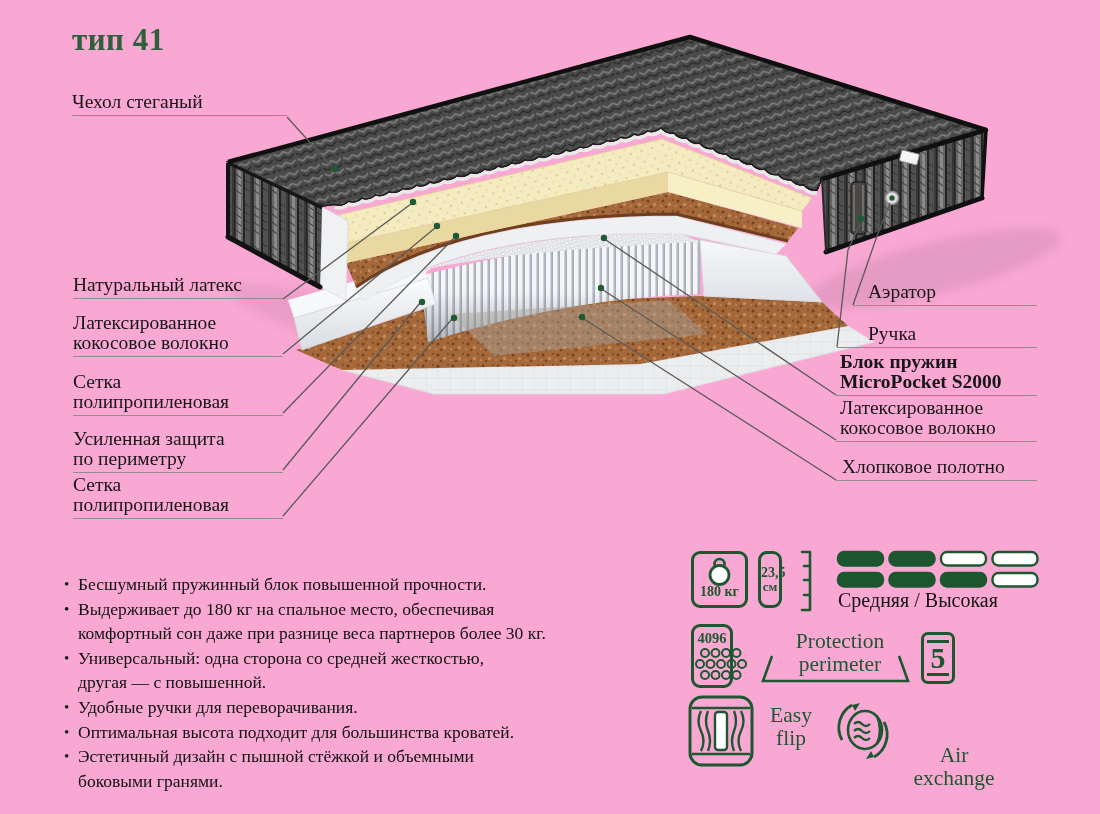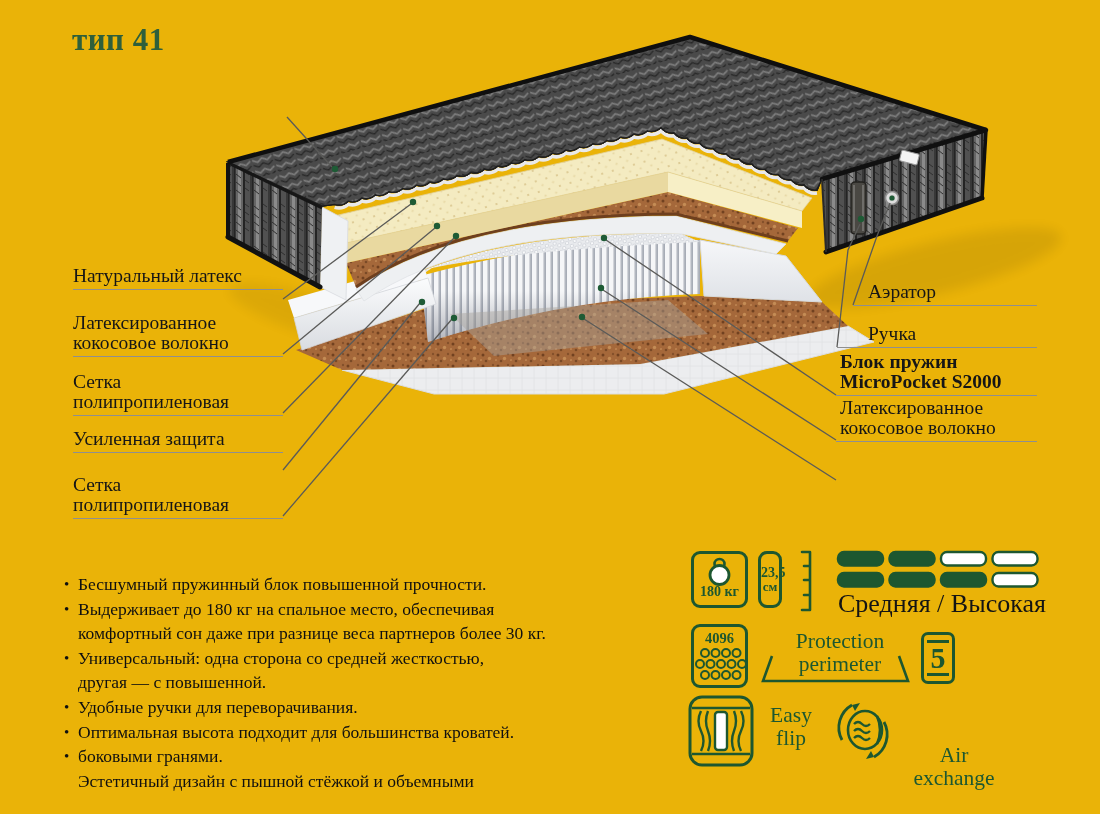--- a/index.html
+++ b/index.html
@@ -1,31 +1,31 @@
 <!DOCTYPE html>
 <html><head>
 <meta charset="utf-8">
 <style>
   html,body{margin:0;padding:0;background:#888;}
-  .canvas{position:relative;width:1100px;height:814px;background:#eab308;overflow:hidden;
+  .canvas{position:relative;width:1100px;height:814px;background:#f9a8d4;overflow:hidden;
           font-family:"Liberation Serif","DejaVu Serif",serif;}
   .art{position:absolute;left:0;top:0;width:1100px;height:814px;}
   .page-title{position:absolute;left:72px;top:22px;font-size:31px;font-weight:bold;color:#2e5f3b;letter-spacing:.5px;}
   .callout{position:absolute;color:#161616;font-size:19.5px;line-height:20px;
            border-bottom:1.5px solid #8f8f8f;padding-bottom:3px;}
   .callout .ln{white-space:nowrap;}
   .features{position:absolute;left:62px;top:572px;width:560px;list-style:none;margin:0;padding:0;
             font-size:17.5px;line-height:24.6px;color:#101010;}
   .features li{position:relative;padding-left:16px;}
   .features li .blt{position:absolute;left:2px;top:0;font-size:15px;}
   .features .ln{white-space:nowrap;}
   .badge-box{position:absolute;border:3px solid #1d5730;border-radius:9px;box-sizing:border-box;
              color:#1d5730;text-align:center;font-weight:bold;}
   .gtxt{position:absolute;color:#1d5730;font-weight:normal;text-align:center;line-height:23px;font-size:21.5px;}
-  .firmness-label{position:absolute;left:838px;top:589px;font-size:26px;color:#141414;}
+  .firmness-label{position:absolute;left:838px;top:589px;font-size:20px;color:#141414;}
   svg{display:block;}
 </style>
 </head>
 <body>
 
 <div class="canvas">
 
   <svg class="art" viewBox="0 0 1100 814">
     <defs>
       <pattern id="pQuilt" width="22" height="22" patternUnits="userSpaceOnUse" patternTransform="rotate(-16)">
@@ -196,53 +196,60 @@
       <circle cx="604" cy="238" r="3.2"></circle>
         <circle cx="601" cy="288" r="3.2"></circle>
       <circle cx="582" cy="317" r="3.2"></circle>
         <circle cx="861" cy="219" r="3.2"></circle>
       <circle cx="892" cy="198" r="2.6"></circle>
     </g>
   </svg>
 
   <div class="page-title">тип 41</div>
 
-  <div class="callout" style="left:73px;top:266px;width:210px;">
+  <div class="callout" style="left:72px;top:92px;width:215px;">
+    <div class="ln">Чехол стеганый</div>
+  </div>
+  <div class="callout" style="left:73px;top:275px;width:210px;">
     <div class="ln">Натуральный латекс</div>
   </div>
   <div class="callout" style="left:73px;top:313px;width:210px;">
     <div class="ln">Латексированное</div>
     <div class="ln">кокосовое волокно</div>
   </div>
   <div class="callout" style="left:73px;top:372px;width:210px;">
     <div class="ln">Сетка</div>
     <div class="ln">полипропиленовая</div>
   </div>
   <div class="callout" style="left:73px;top:429px;width:210px;">
     <div class="ln">Усиленная защита</div>
+    <div class="ln">по периметру</div>
   </div>
   <div class="callout" style="left:73px;top:475px;width:210px;">
     <div class="ln">Сетка</div>
     <div class="ln">полипропиленовая</div>
   </div>
 
   <div class="callout" style="left:853px;top:282px;width:184px;padding-left:15px;box-sizing:border-box;">
     <div class="ln">Аэратор</div>
   </div>
   <div class="callout" style="left:837px;top:324px;width:200px;padding-left:31px;box-sizing:border-box;">
     <div class="ln">Ручка</div>
   </div>
   <div class="callout" style="left:836px;top:352px;width:201px;padding-left:4px;box-sizing:border-box;font-weight:bold;">
     <div class="ln">Блок пружин</div>
     <div class="ln">MicroPocket S2000</div>
   </div>
   <div class="callout" style="left:836px;top:398px;width:201px;padding-left:4px;box-sizing:border-box;">
     <div class="ln">Латексированное</div>
     <div class="ln">кокосовое волокно</div>
   </div>
+  <div class="callout" style="left:836px;top:457px;width:201px;padding-left:6px;box-sizing:border-box;">
+    <div class="ln">Хлопковое полотно</div>
+  </div>
 
   <ul class="features">
     <li>
         <span class="blt">•</span>
       <div class="ln">Бесшумный пружинный блок повышенной прочности.</div>
       </li>
     <li>
         <span class="blt">•</span>
       <div class="ln">Выдерживает до 180 кг на спальное место, обеспечивая</div>
       <div class="ln">комфортный сон даже при разнице веса партнеров более 30 кг.</div>
@@ -255,22 +262,22 @@
     <li>
         <span class="blt">•</span>
       <div class="ln">Удобные ручки для переворачивания.</div>
       </li>
     <li>
         <span class="blt">•</span>
       <div class="ln">Оптимальная высота подходит для большинства кроватей.</div>
       </li>
     <li>
         <span class="blt">•</span>
+      <div class="ln">Эстетичный дизайн с пышной стёжкой и объемными</div>
       <div class="ln">боковыми гранями.</div>
-      <div class="ln">Эстетичный дизайн с пышной стёжкой и объемными</div>
       </li>
   </ul>
 
   <div class="badge-box" style="left:691px;top:551px;width:57px;height:57px;">
     <svg width="51" height="30" viewBox="0 0 51 30" style="margin:2px auto 0;">
       <circle cx="25.5" cy="8" r="5" fill="none" stroke="#1d5730" stroke-width="2.6"></circle>
       <circle cx="25.5" cy="19" r="9.5" fill="#fff" stroke="#1d5730" stroke-width="2.8"></circle>
     </svg>
     <div style="font-size:14px;margin-top:-2px;">180 кг</div>
   </div>
@@ -290,21 +297,21 @@
       <rect x="105" y="2" width="45" height="13.5" rx="6" fill="#ffffff"></rect>
       <rect x="156.5" y="2" width="45" height="13.5" rx="6" fill="#ffffff"></rect>
       <rect x="2" y="23" width="45" height="13.5" rx="6" fill="#1d5730"></rect>
       <rect x="53.5" y="23" width="45" height="13.5" rx="6" fill="#1d5730"></rect>
       <rect x="105" y="23" width="45" height="13.5" rx="6" fill="#1d5730"></rect>
       <rect x="156.5" y="23" width="45" height="13.5" rx="6" fill="#ffffff"></rect>
     </g>
   </svg>
   <div class="firmness-label">Средняя / Высокая</div>
 
-  <div class="badge-box" style="left:691px;top:624px;width:57px;height:64px;">
+  <div class="badge-box" style="left:691px;top:624px;width:42px;height:64px;">
     <div style="font-size:14.5px;margin-top:3px;">4096</div>
     <svg width="53" height="38" viewBox="0 0 53 38">
       <g fill="none" stroke="#1d5730" stroke-width="2">
         <circle cx="11" cy="6" r="4"></circle>
           <circle cx="21.5" cy="6" r="4"></circle>
           <circle cx="32" cy="6" r="4"></circle>
           <circle cx="42.5" cy="6" r="4"></circle>
         <circle cx="6" cy="17" r="4"></circle>
           <circle cx="16.5" cy="17" r="4"></circle>
           <circle cx="27" cy="17" r="4"></circle>

